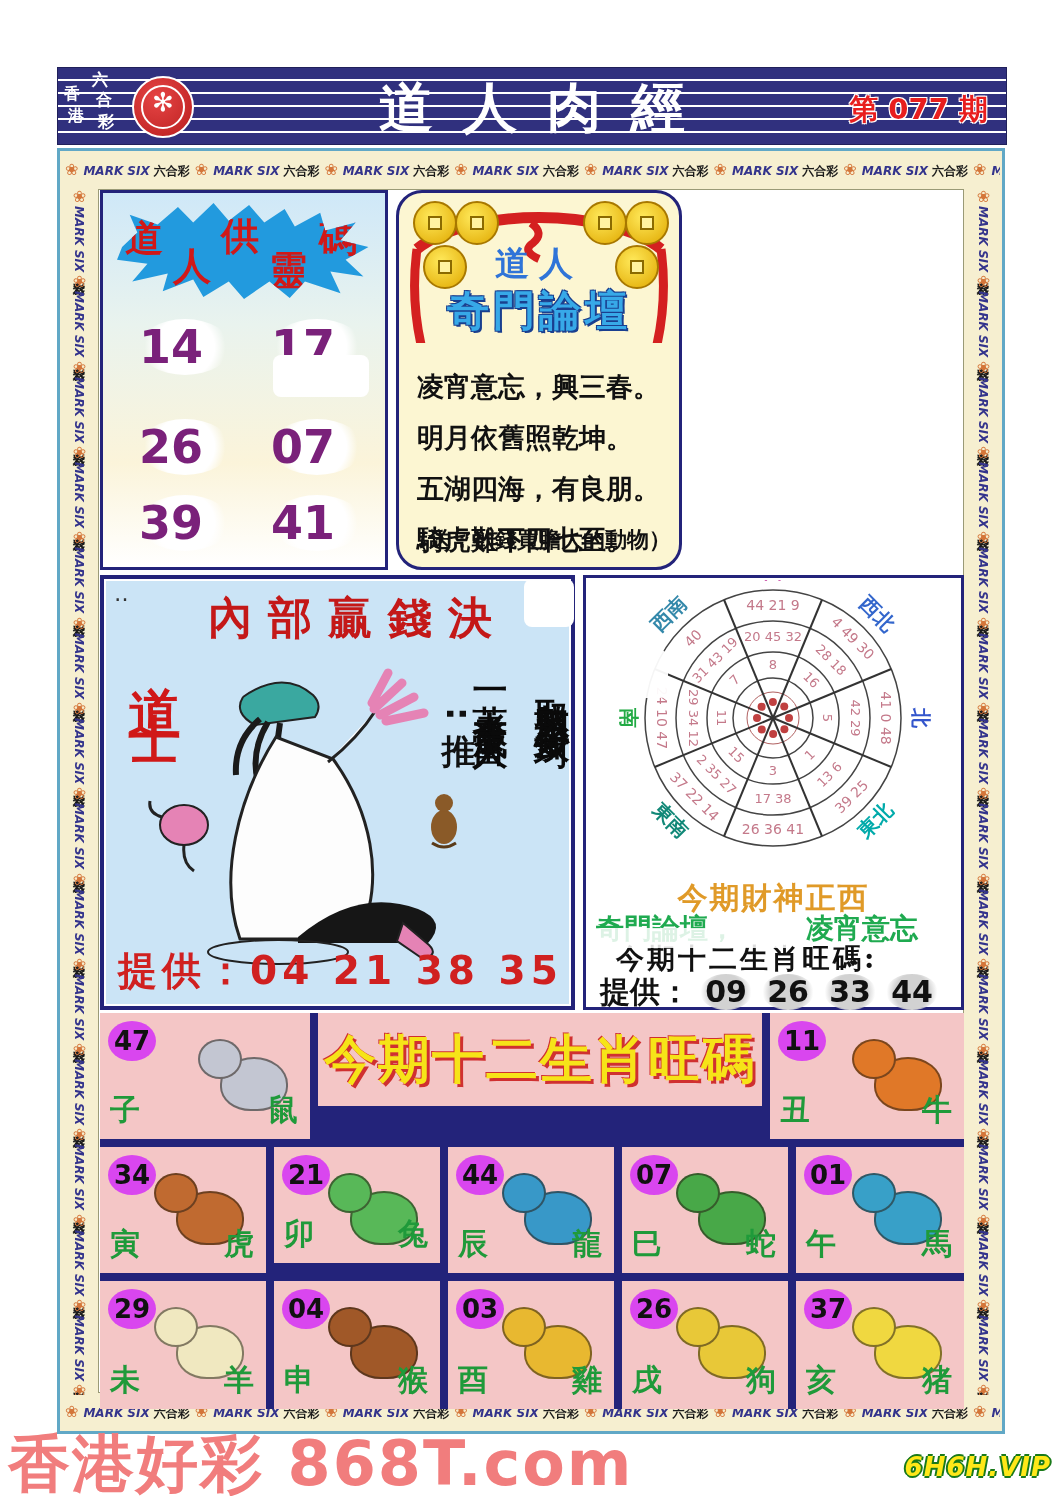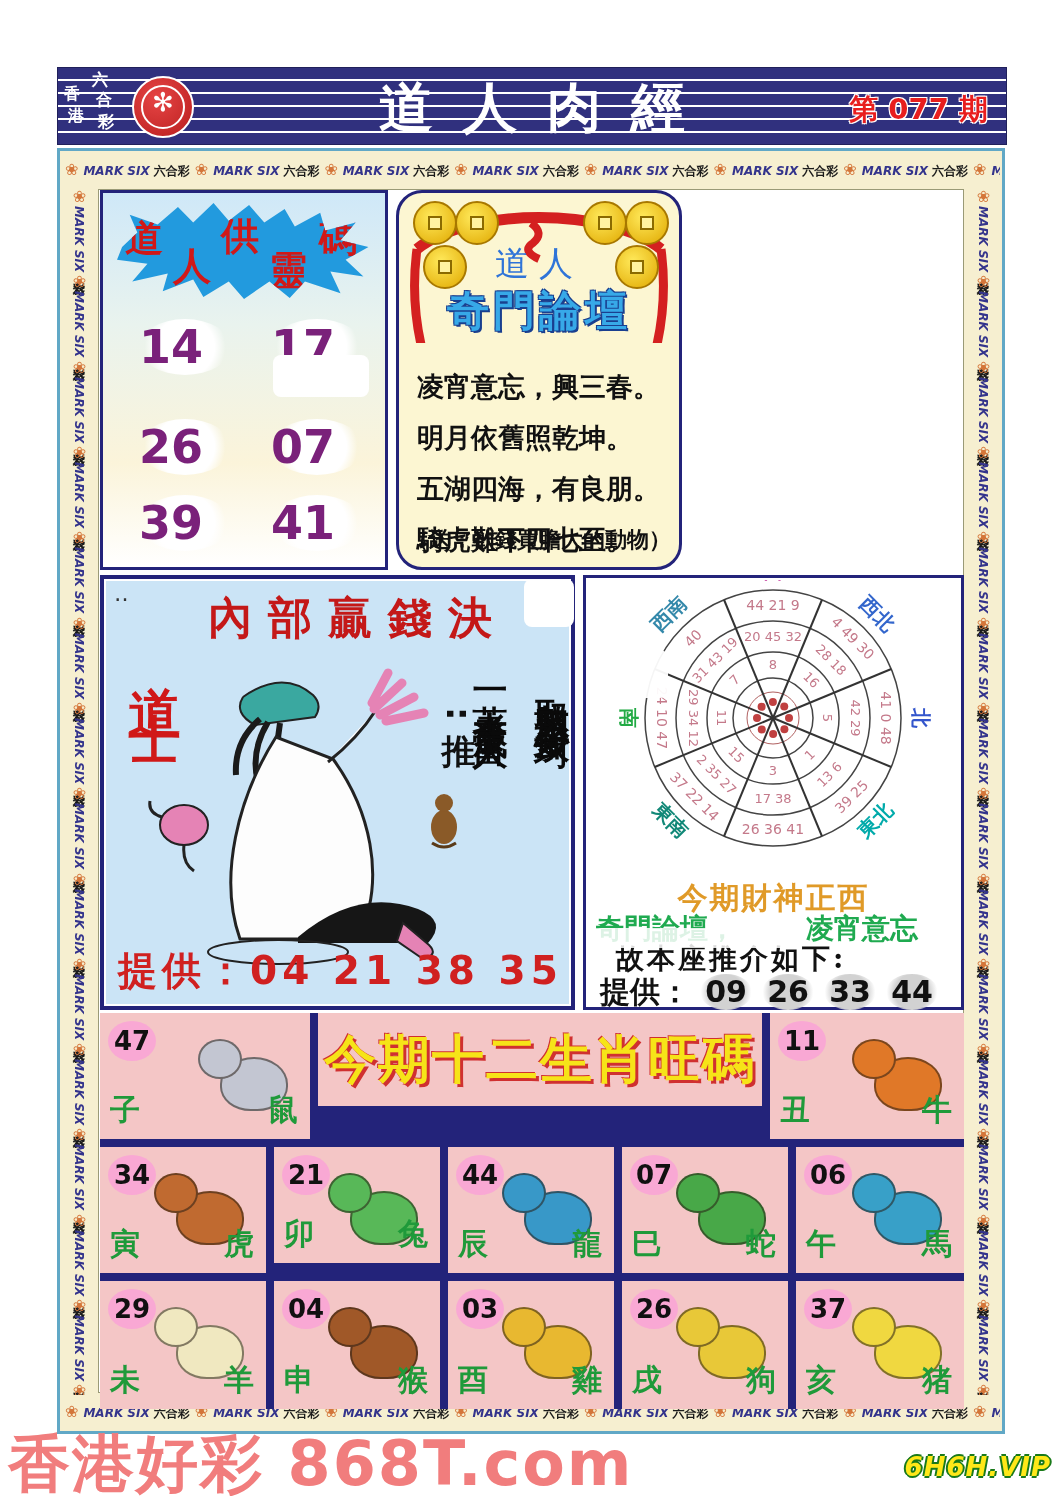--- a/index.html
+++ b/index.html
@@ -51,21 +51,21 @@
     color:#7a217a;font-size:46px;font-weight:bold;border-radius:50%;
     background:radial-gradient(circle,#ffffff 55%,rgba(255,255,255,0) 75%);}
 
   
   .boxB{left:396px;top:190px;width:286px;height:380px;background:#fcf6d2;border-radius:26px;}
   .coin{position:absolute;width:40px;height:40px;border-radius:50%;
     background:radial-gradient(circle at 40% 35%,#ffe95a,#e0a800);border:2px solid #a87800;}
   .coin::after{content:"";position:absolute;left:13px;top:13px;width:10px;height:10px;
     border:2px solid #8a6a00;background:#fff3a0;}
   .qm-t1{position:absolute;left:0;top:48px;width:100%;text-align:center;color:#2f74d8;
-    font-size:34px;font-weight:normal;letter-spacing:10px;}
+    font-size:34px;font-weight:bold;letter-spacing:10px;}
   .qm-t2{position:absolute;left:0;top:90px;width:100%;text-align:center;color:#37a9e8;
     font-size:42px;font-weight:bold;letter-spacing:4px;
     text-shadow:2px 2px 0 #1a3f8f,-1px -1px 0 #1a3f8f,1px -1px 0 #1a3f8f,-1px 1px 0 #1a3f8f;}
   .qm-poem{position:absolute;left:18px;top:168px;width:250px;color:#111;
     font-size:27px;font-weight:bold;font-family:"DejaVu Serif",serif;}
   .qm-poem div{height:51px;line-height:51px;}
   .qm-gift{position:absolute;left:0;bottom:12px;width:100%;text-align:center;color:#111;
     font-size:22px;font-weight:bold;font-family:"DejaVu Serif",serif;}
 
   
@@ -113,21 +113,21 @@
   
   .blob{position:absolute;background:#fff;border-radius:8px;}
 
   
   .zgrid{position:absolute;left:100px;top:1013px;width:864px;height:396px;background:#23237a;}
   .zcell{position:absolute;background:#f4c6c6;}
   .zbanner{position:absolute;background:#f4c6c6;display:flex;align-items:center;justify-content:center;}
   .zbanner span{color:#f6e418;font-size:52px;font-weight:bold;letter-spacing:2px;white-space:nowrap;
     font-family:"DejaVu Serif",serif;text-shadow:3px 3px 0 #d03030,-1px -1px 0 #d03030;}
   .znum{position:absolute;left:8px;top:8px;width:48px;height:40px;line-height:40px;text-align:center;
-    background:#f9a8d4;border-radius:50%;color:#111;font-size:26px;font-weight:bold;}
+    background:#d946ef;border-radius:50%;color:#111;font-size:26px;font-weight:bold;}
   .zbranch{position:absolute;left:10px;bottom:8px;color:#1f9a3a;font-size:30px;font-weight:bold;
     font-family:"DejaVu Serif",serif;}
   .zname{position:absolute;right:12px;bottom:8px;color:#1f9a3a;font-size:30px;font-weight:bold;
     font-family:"DejaVu Serif",serif;}
   .zanimal{position:absolute;right:22px;top:26px;width:92px;height:74px;}
   .zanimal::before{content:"";position:absolute;right:0;top:18px;width:64px;height:50px;
     border-radius:50% 50% 45% 45%;border:2px solid rgba(40,30,20,.55);}
   .zanimal::after{content:"";position:absolute;left:2px;top:0;width:40px;height:36px;
     border-radius:50%;border:2px solid rgba(40,30,20,.55);}
   .z0::before,.z0::after{background:#c3c6d2;} .z1::before,.z1::after{background:#e07828;}
@@ -293,21 +293,21 @@
         <text x="134" y="138" fill="#c4798a" font-size="13" text-anchor="middle" dominant-baseline="middle" transform="rotate(90 134 138)">11</text>
         <text x="83.76240994676407" y="34.76240994676405" fill="#3388aa" font-size="20" font-weight="bold" text-anchor="middle" dominant-baseline="middle" transform="rotate(-45 83.76240994676407 34.76240994676405)">西南</text>
         <text x="107.80404050710669" y="58.80404050710668" fill="#c4798a" font-size="14" text-anchor="middle" dominant-baseline="middle" transform="rotate(-45 107.80404050710669 58.80404050710668)">40</text>
         <text x="129.72435072388964" y="80.72435072388964" fill="#c4798a" font-size="13" text-anchor="middle" dominant-baseline="middle" transform="rotate(-45 129.72435072388964 80.72435072388964)">31 43 19</text>
         <text x="149.523340597113" y="100.52334059711298" fill="#c4798a" font-size="13" text-anchor="middle" dominant-baseline="middle" transform="rotate(-45 149.523340597113 100.52334059711298)">7</text>
       </svg>
     <div class="cai-line">今期財神正西</div>
     <div class="gui-line">
       <span>奇門論壇，</span><span class="sp"></span><span>凌宵意忘</span>
     </div>
-    <div class="intro-line">故本座推介如下:</div>
+    <div class="intro-line">今期十二生肖旺碼:</div>
     <div class="wtigong">
       <span>提供：</span><span class="ball">09</span><span class="ball">26</span><span class="ball">33</span><span class="ball">44</span>
     </div>
     <div class="blob" style="left:0;top:72px;width:82px;height:48px;opacity:.95"></div>
     <div class="blob" style="left:8px;top:350px;width:200px;height:20px;opacity:.85"></div>
   </div>
 
   <div class="zgrid">
 
     <div class="zcell" style="left:0;top:0;width:210px;height:126px">
@@ -344,21 +344,21 @@
       <span class="zbranch">辰</span>
       <span class="zname">龍</span>
     </div>
     <div class="zcell" style="left:522px;top:134px;width:166px;height:126px">
       <span class="znum">07</span>
       <span class="zanimal z5"></span>
       <span class="zbranch">巳</span>
       <span class="zname">蛇</span>
     </div>
     <div class="zcell" style="left:696px;top:134px;width:168px;height:126px">
-      <span class="znum">06</span>
+      <span class="znum">01</span>
       <span class="zanimal z6"></span>
       <span class="zbranch">午</span>
       <span class="zname">馬</span>
     </div>
 
     <div class="zcell" style="left:0;top:268px;width:166px;height:128px">
       <span class="znum">29</span>
       <span class="zanimal z7"></span>
       <span class="zbranch">未</span>
       <span class="zname">羊</span>

